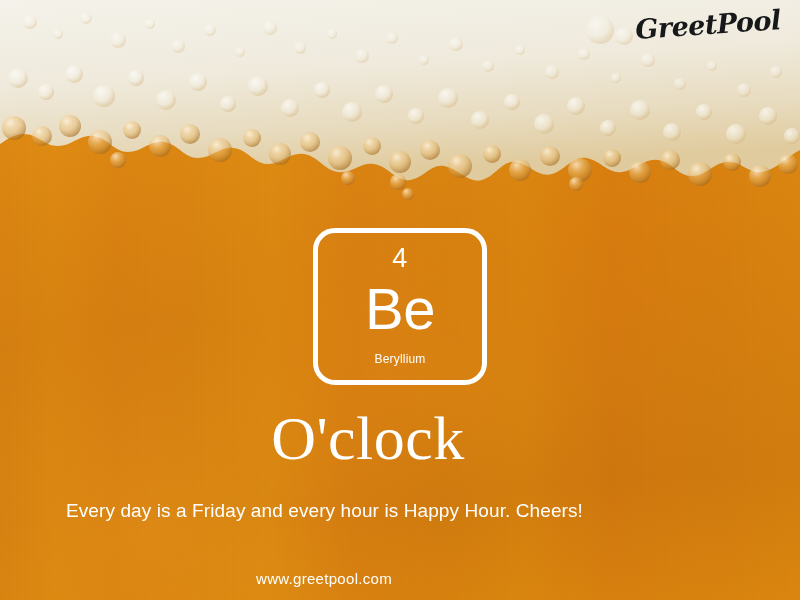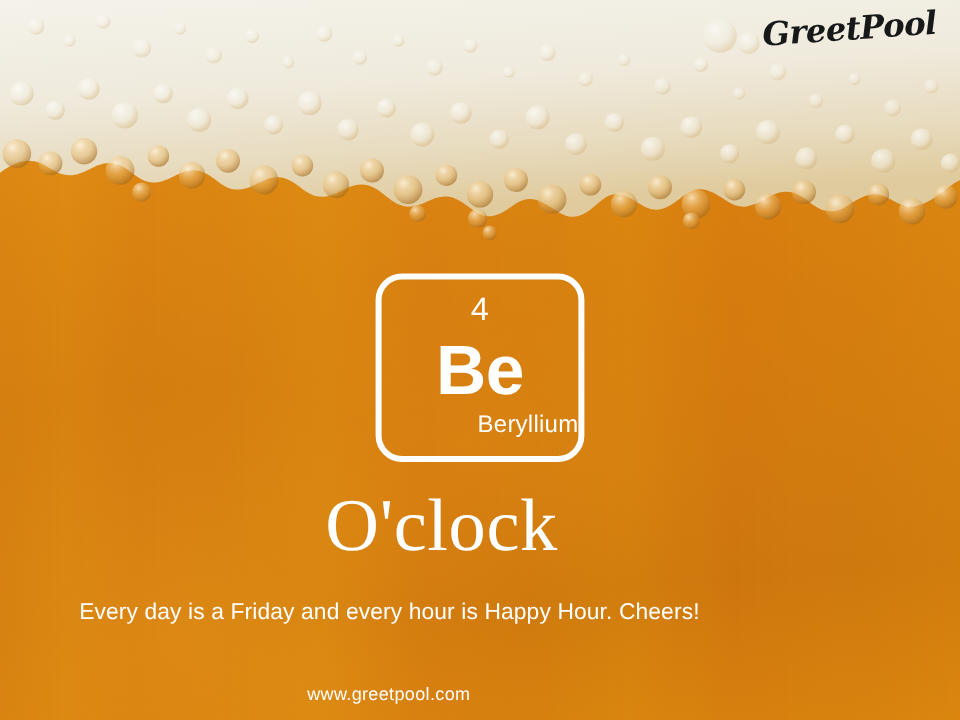--- a/index.html
+++ b/index.html
@@ -85,31 +85,31 @@
   .tile-number {
     margin-top: 12px;
     font-size: 27px;
     font-weight: 400;
     line-height: 1;
     letter-spacing: 0.5px;
   }
   .tile-symbol {
     margin-top: 8px;
     font-size: 58px;
-    font-weight: 700;
+    font-weight: 400;
     line-height: 1;
     letter-spacing: -0.5px;
   }
   .tile-name {
     position: absolute;
     bottom: 14px;
     left: 0;
     width: 100%;
-    text-align: right;
-    font-size: 20px;
+    text-align: center;
+    font-size: 12px;
     font-weight: 400;
     letter-spacing: 0.2px;
   }
 
   
   .headline {
     position: absolute;
     top: 404px;
     left: 0;
     width: 736px;

